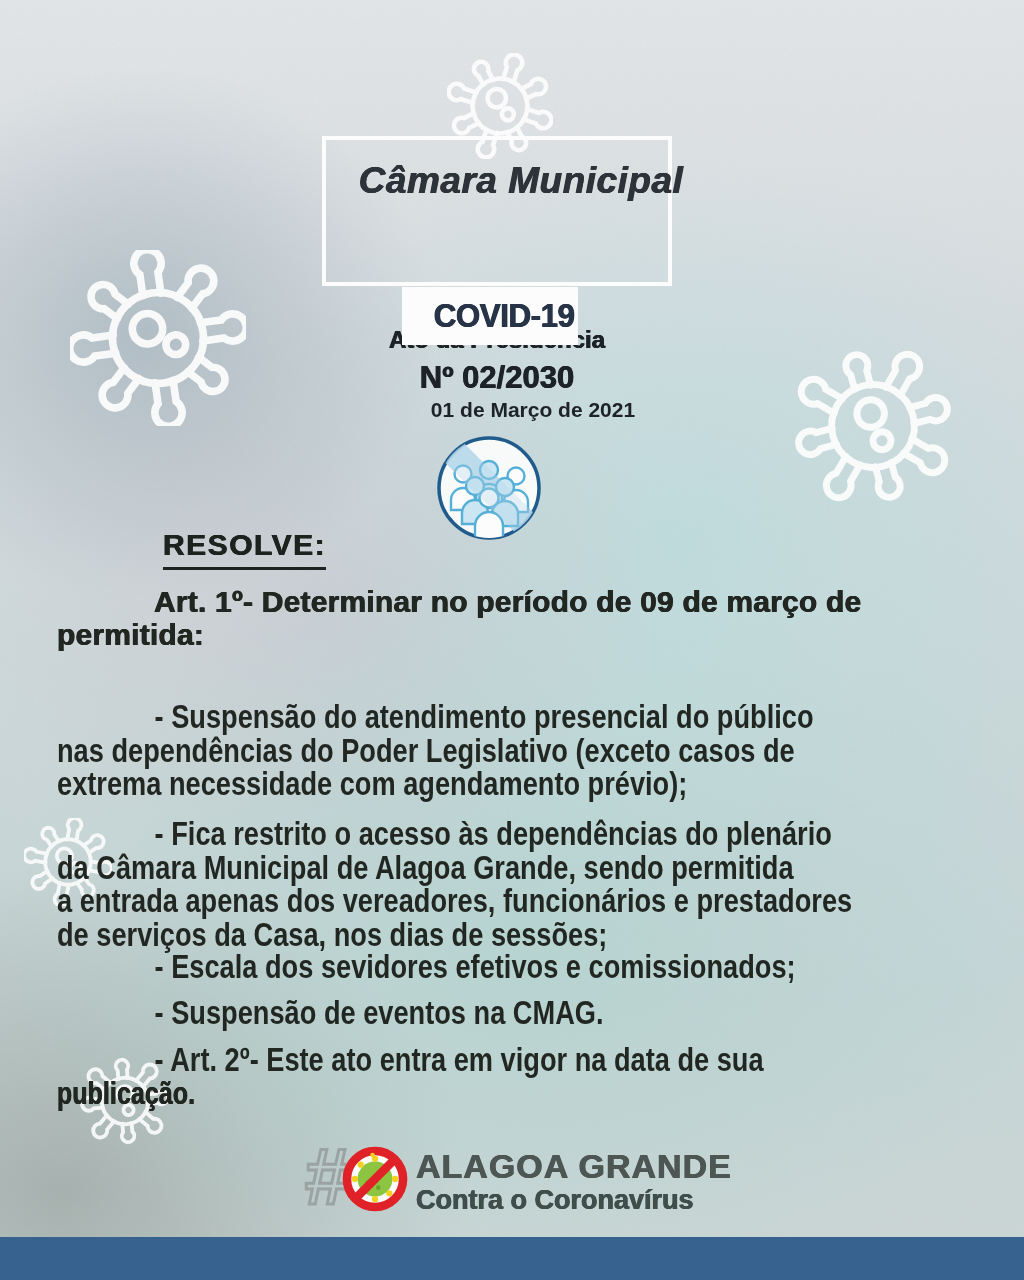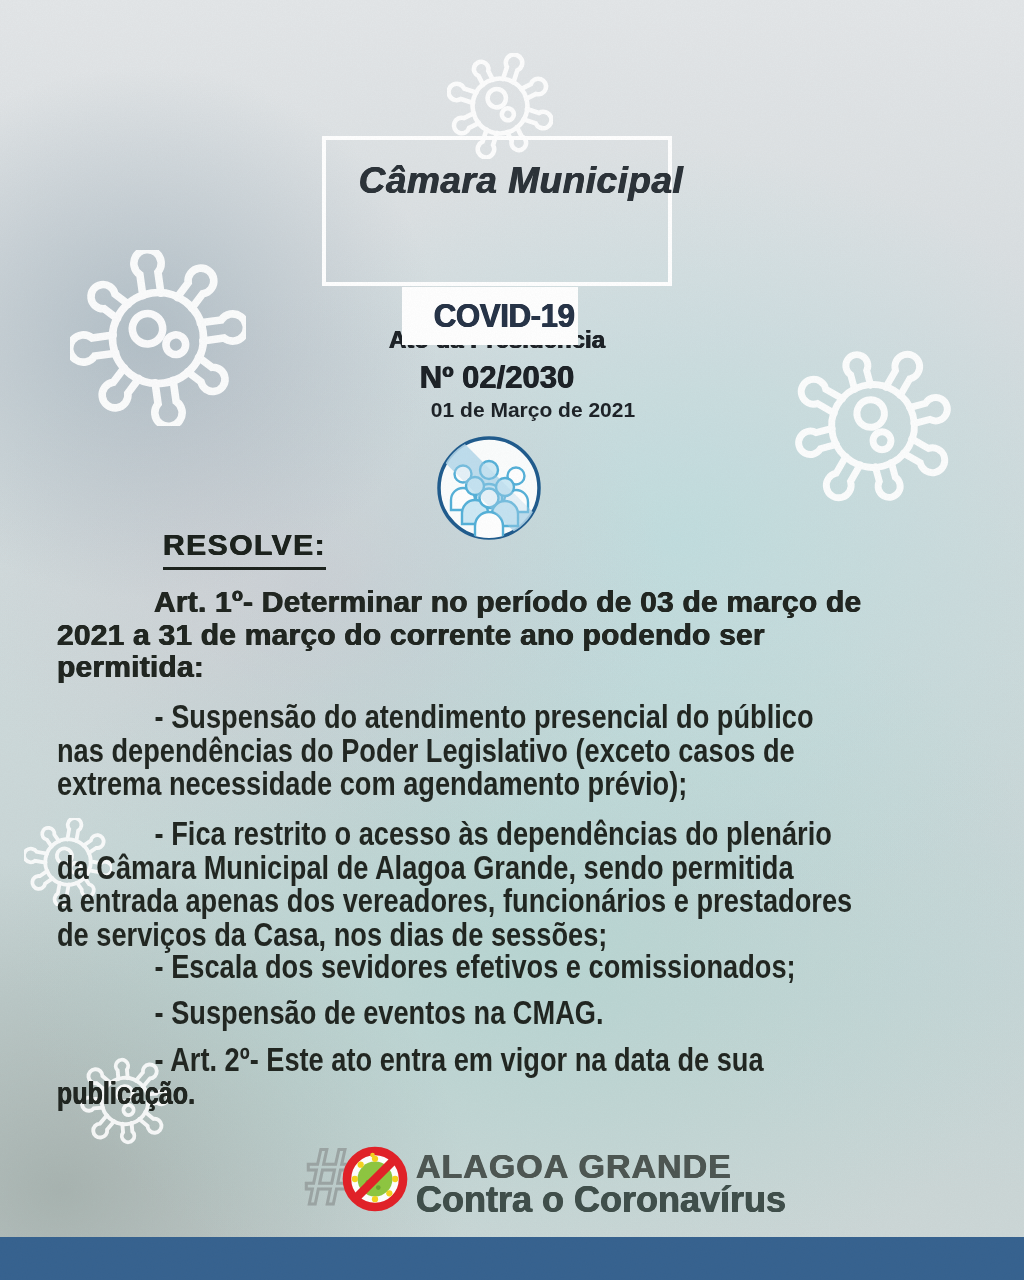--- a/index.html
+++ b/index.html
@@ -40,21 +40,21 @@
   .cond{font-size:34px;line-height:33.5px;transform:scaleX(.8);transform-origin:0 0;letter-spacing:0;}
   .wide .indent{margin-left:97px;}
   .cond .indent{margin-left:122px;}
   .p1{top:586px;} .p2{top:700px;} .p3{top:817px;} .p4{top:950px;} .p5{top:996px;} .p6{top:1043px;}
   .tail-wide{font-size:31px;line-height:34px;letter-spacing:.2px;transform:none;}
   
   .hashtag{left:294px;top:1138px;width:64px;height:82px;z-index:6;}
   .novirus{left:342px;top:1146px;width:66px;height:66px;z-index:7;}
   .campaign{left:416px;top:1148px;z-index:6;}
   .campaign-name{font-weight:bold;font-size:34px;letter-spacing:1px;color:#4c5551;line-height:36px;}
-  .campaign-sub{font-weight:bold;font-size:36px;color:#3e4d49;line-height:30px;margin-top:1px;}
+  .campaign-sub{font-weight:bold;font-size:27px;color:#3e4d49;line-height:30px;margin-top:1px;}
   .bar{left:0;top:1237px;width:1024px;height:43px;background:#35618f;z-index:8;}
 </style>
 </head>
 <body>
 
 <div class="page">
 
   <svg width="0" height="0" style="position:absolute" aria-hidden="true">
     <defs>
       <g id="virus-sym" fill="none" stroke="#ffffff" stroke-width="5" stroke-linecap="round">
@@ -151,22 +151,21 @@
             <path d="M -14 52 L -14 38 A 14 14 0 0 1 14 38 L 14 52 Z" fill="#ffffff"></path>
           </g>
       </g>
       <rect x="-85" y="-14" width="170" height="27" fill="#b5d8ea" opacity=".35" transform="rotate(45)"></rect>
     </g>
   </svg>
 
   <div class="abs resolve heavy">RESOLVE:</div>
 
   <div class="abs para wide heavy p1">
-    <div class="ln indent">Art. 1º- Determinar no período de 03 de março de</div>
-    <div class="ln">2021 a 31 de março do corrente ano podendo ser</div>
+    <div class="ln indent">Art. 1º- Determinar no período de 09 de março de</div>
     <div class="ln">permitida:</div>
   </div>
 
   <div class="abs para cond p2">
     <div class="ln indent">- Suspensão do atendimento presencial do público</div>
     <div class="ln">nas dependências do Poder Legislativo (exceto casos de</div>
     <div class="ln">extrema necessidade com agendamento prévio);</div>
   </div>
 
   <div class="abs para cond p3">

